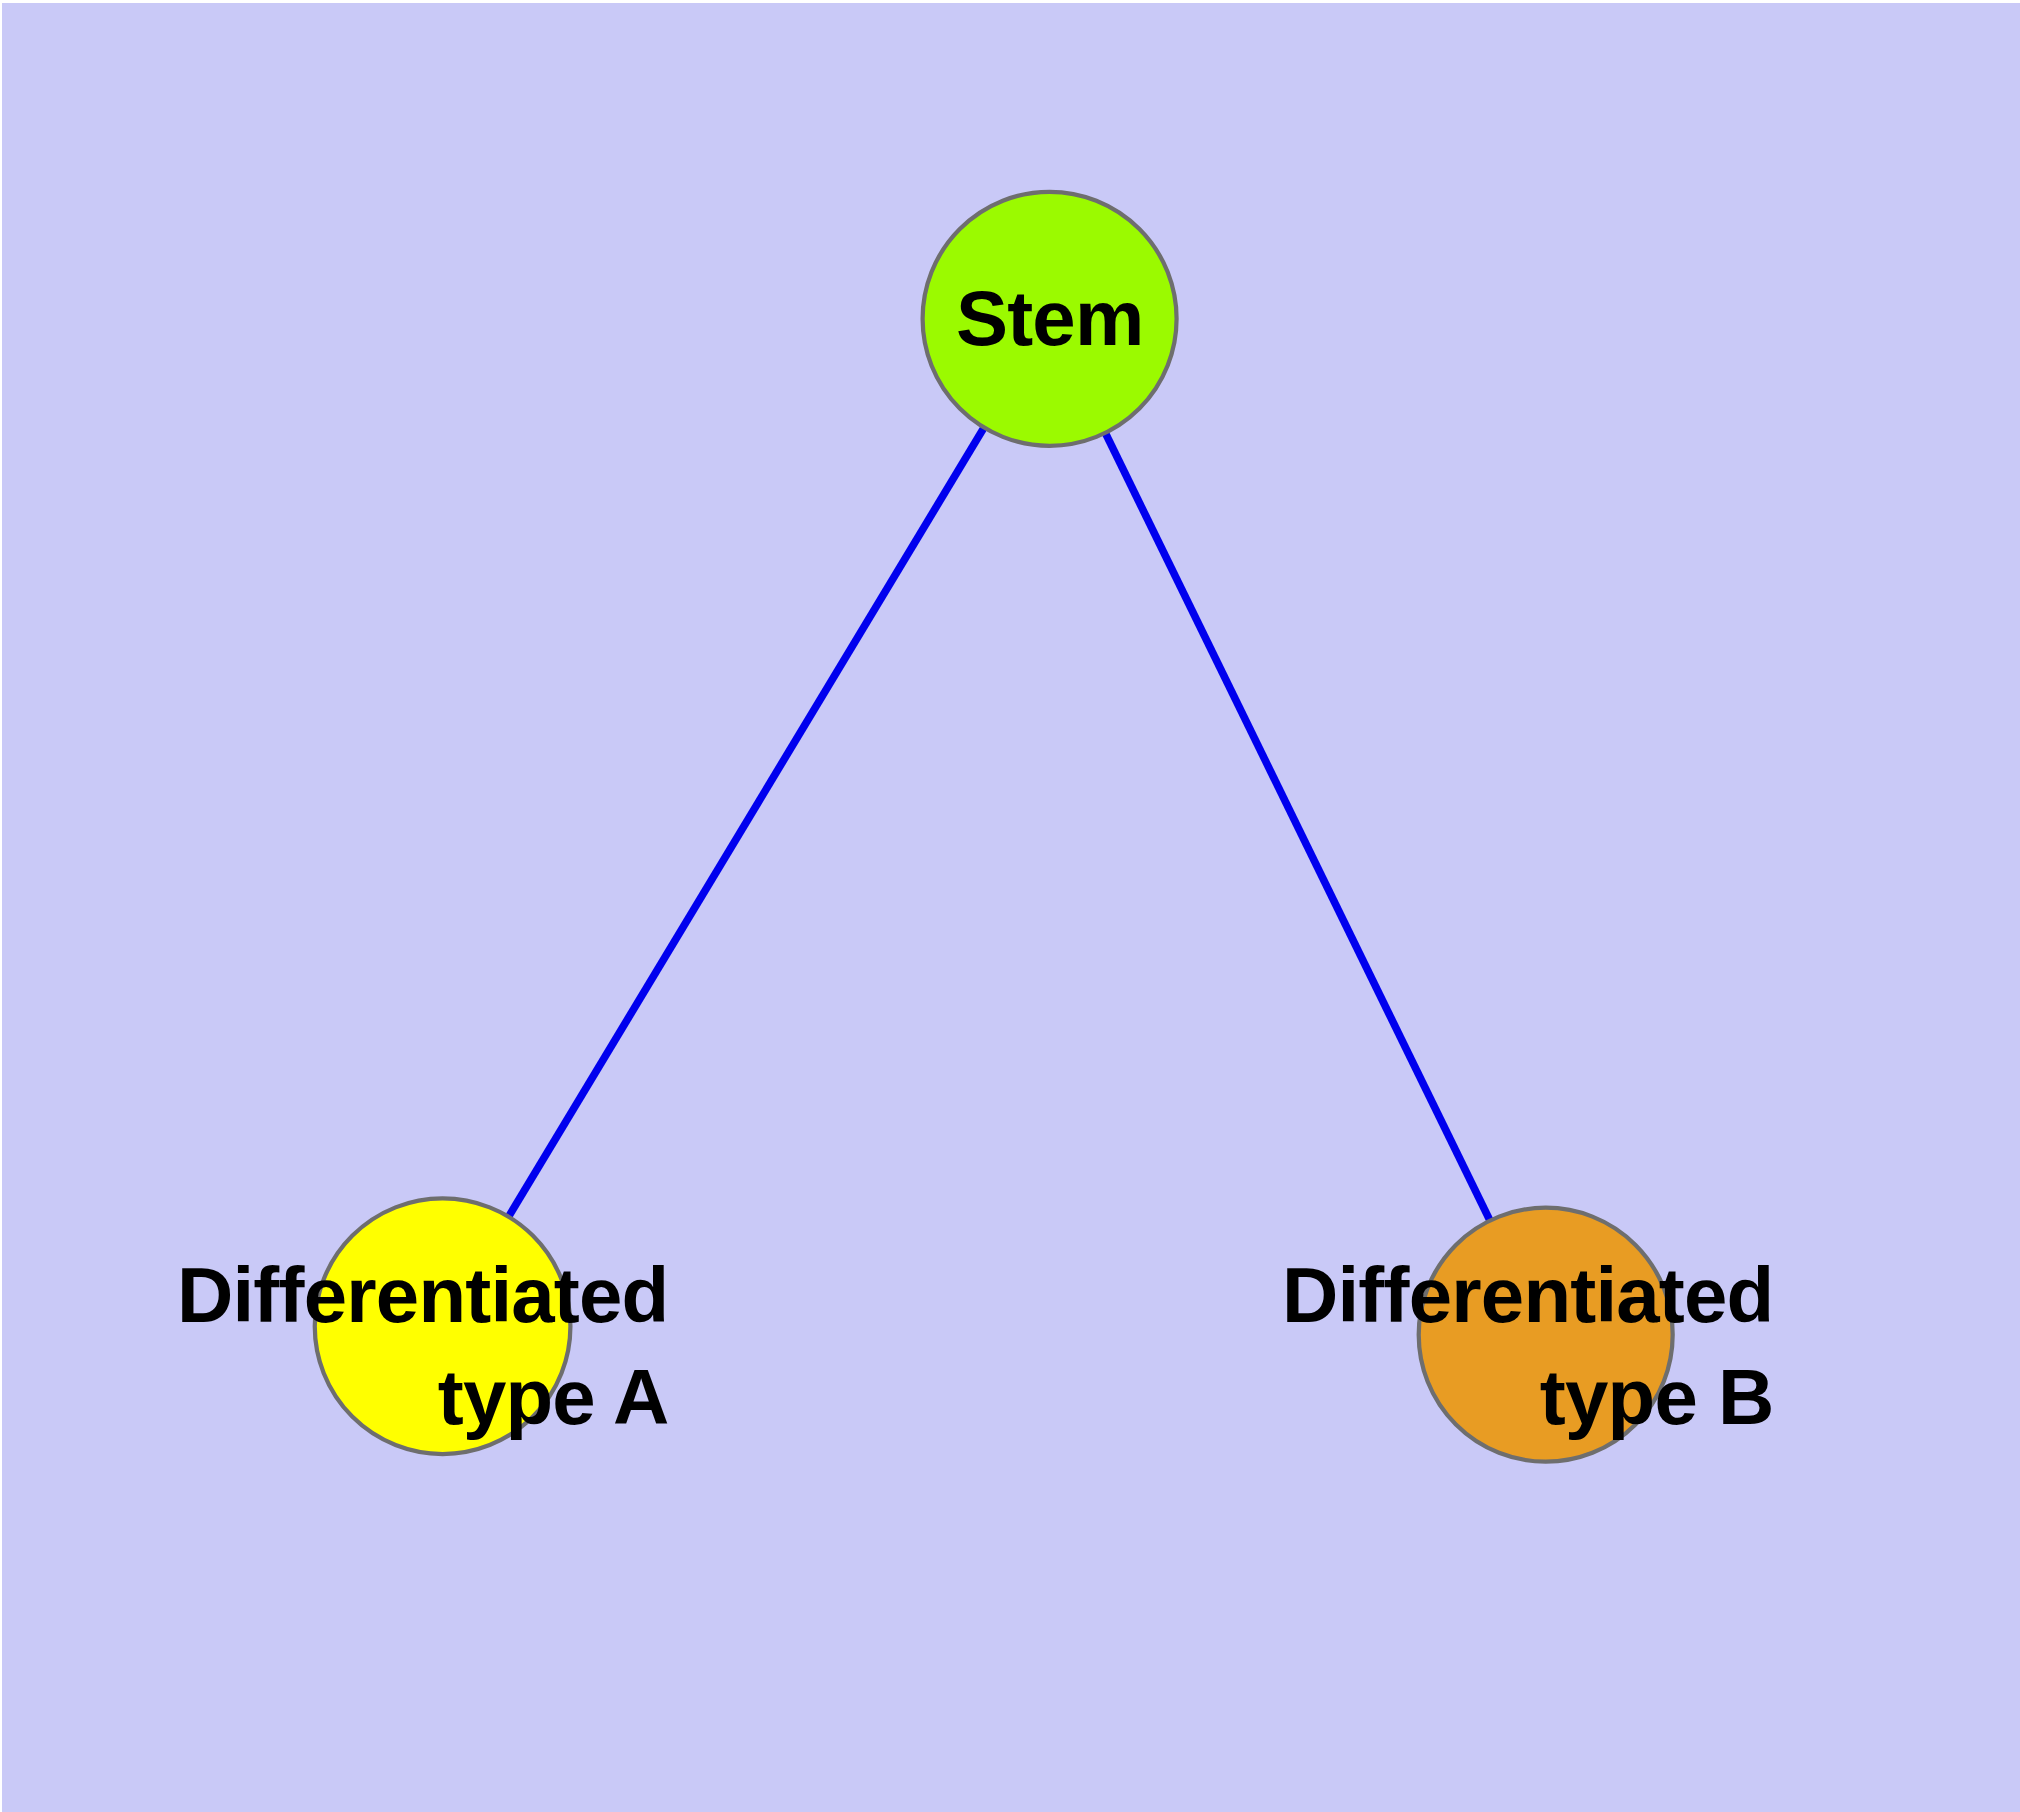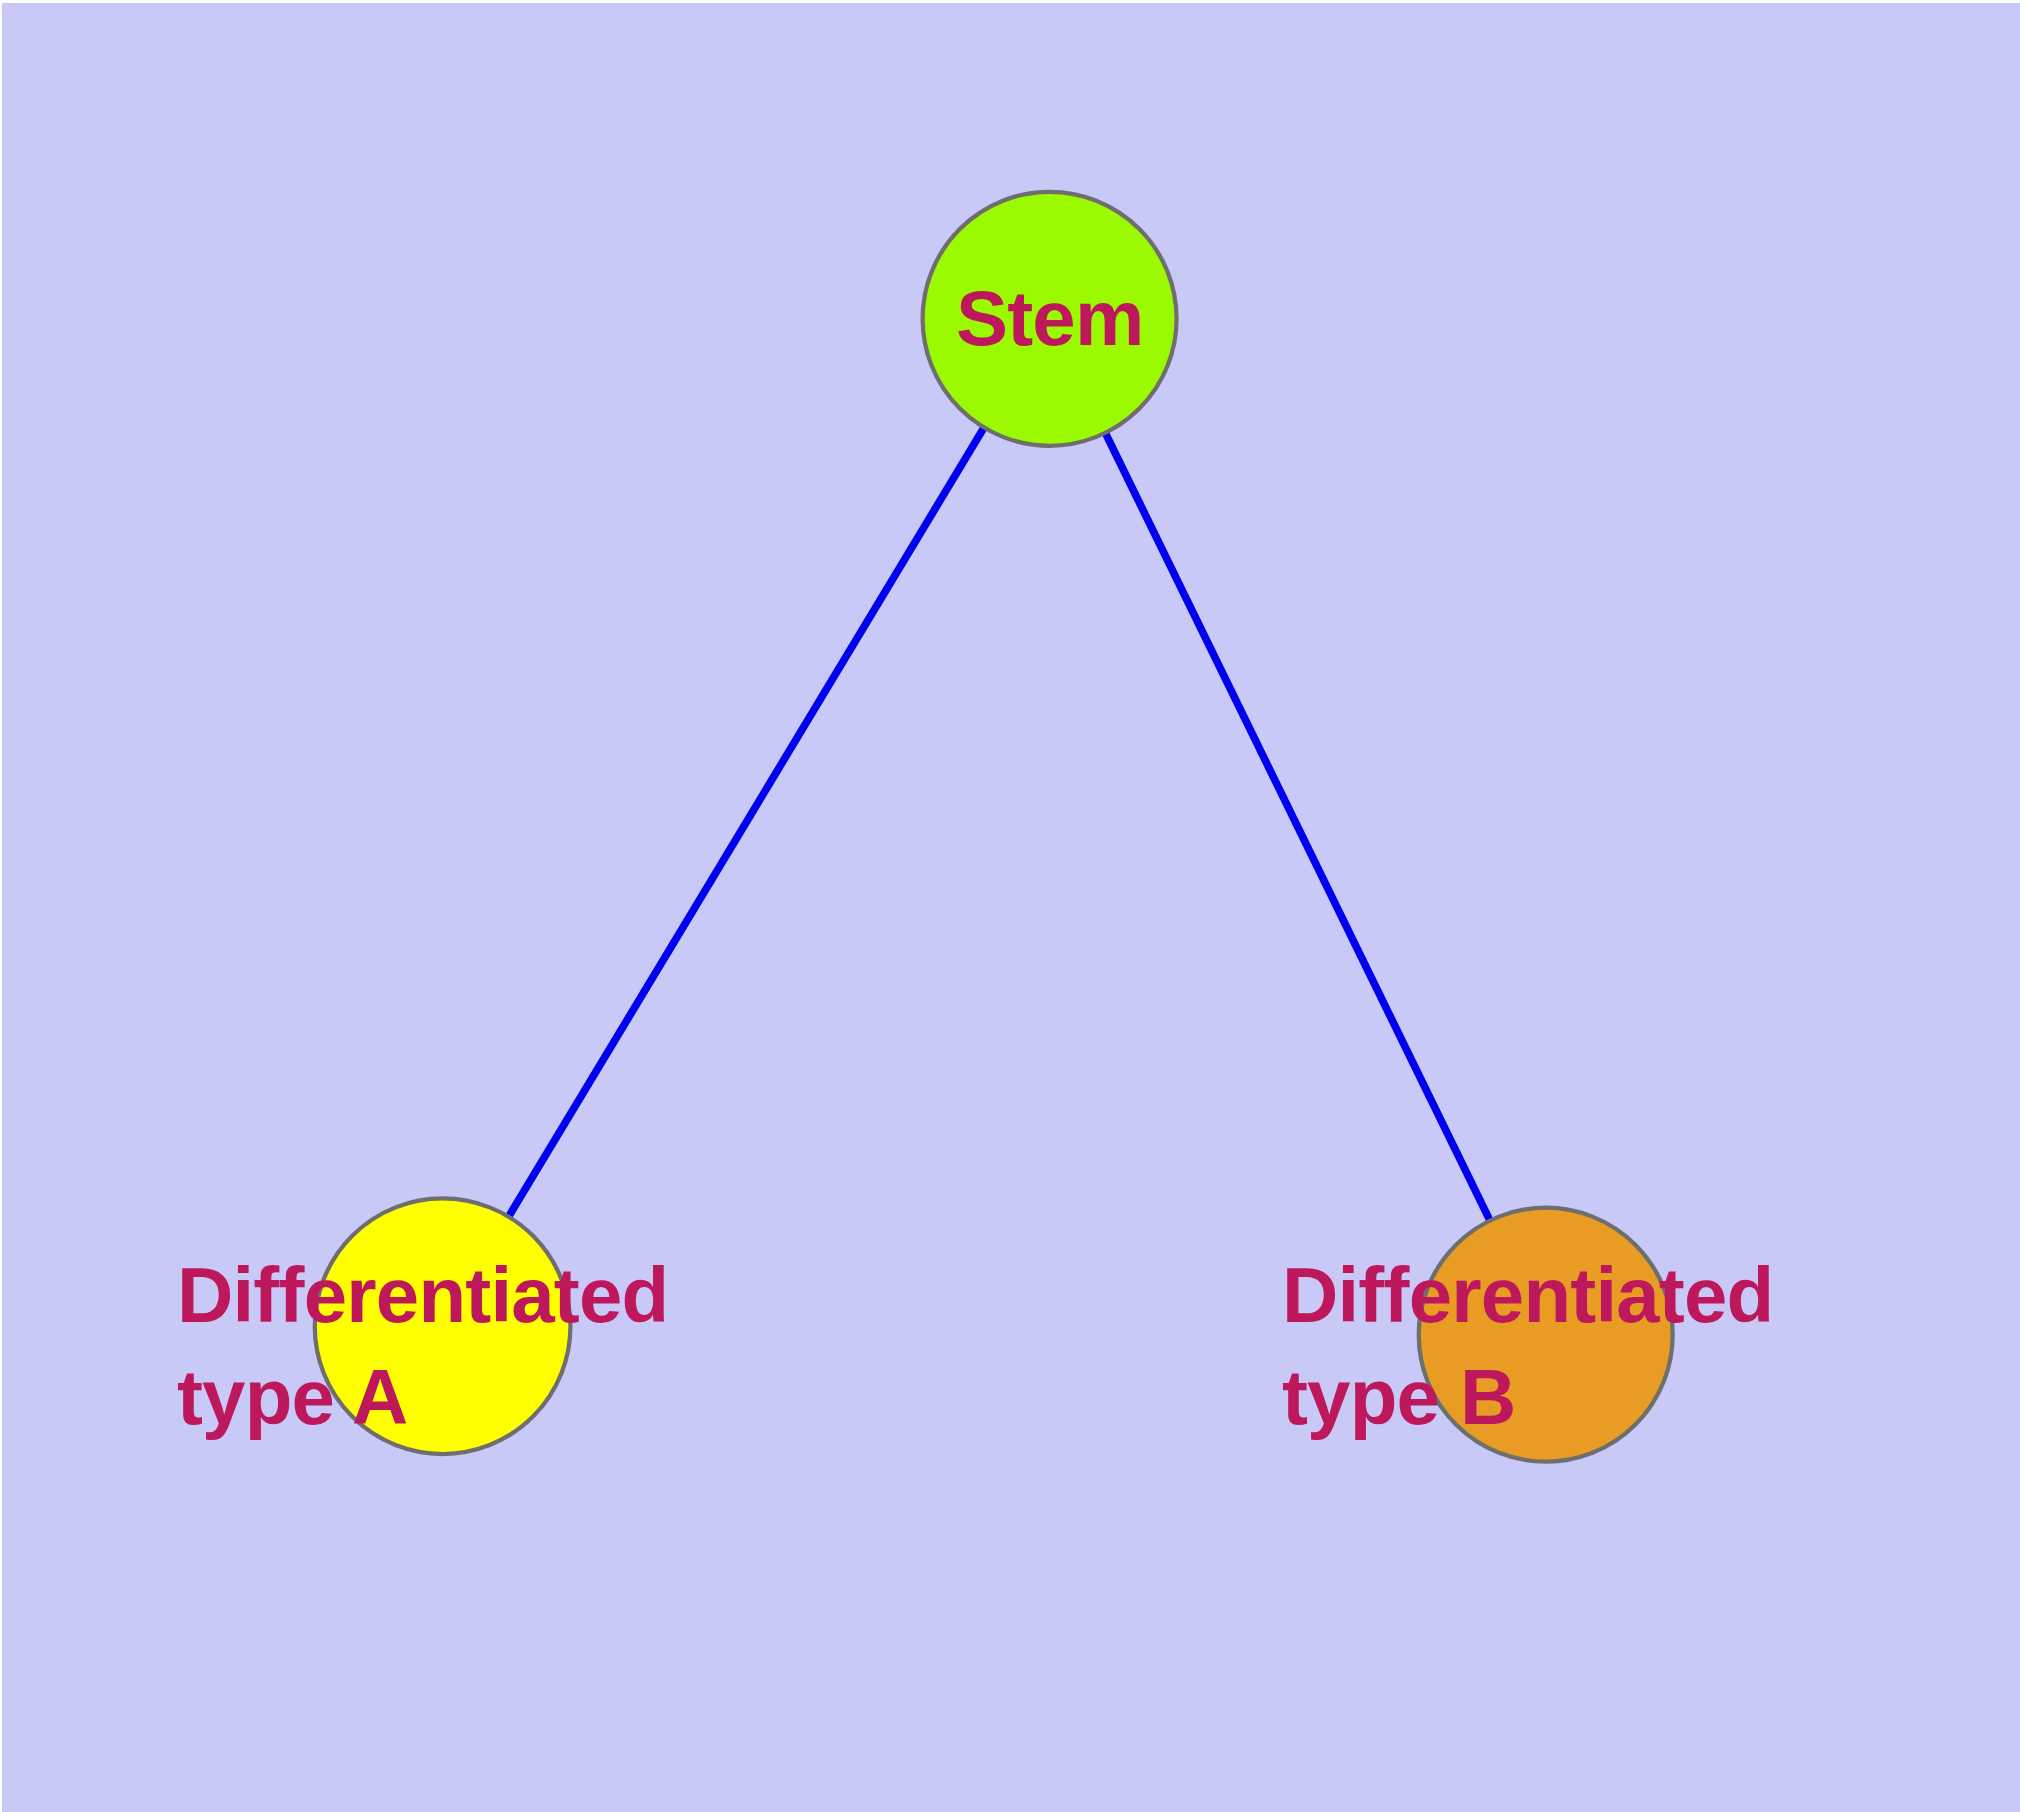--- a/index.html
+++ b/index.html
@@ -24,23 +24,23 @@
   }
   .edge  { stroke-width: 9; fill: none; }
   .node  { stroke: #6E6E6E; stroke-width: 5; }
   .label {
     position: absolute;
     transform: translate(-50%, -50%);
     font-weight: bold;
     font-size: 78px;
     line-height: 1.32;
     letter-spacing: -0.8px;
-    color: #be185d;
+    color: #000000;
     white-space: pre-line;
-    text-align: left;
+    text-align: right;
     pointer-events: none;
   }
   .label-stem { left: 1048px; top: 315px;  }
   .label-a    { left: 421px;  top: 1344px; }
   .label-b    { left: 1526px; top: 1344px; }
 </style>
 </head>
 <body>
 
 <div class="canvas">

